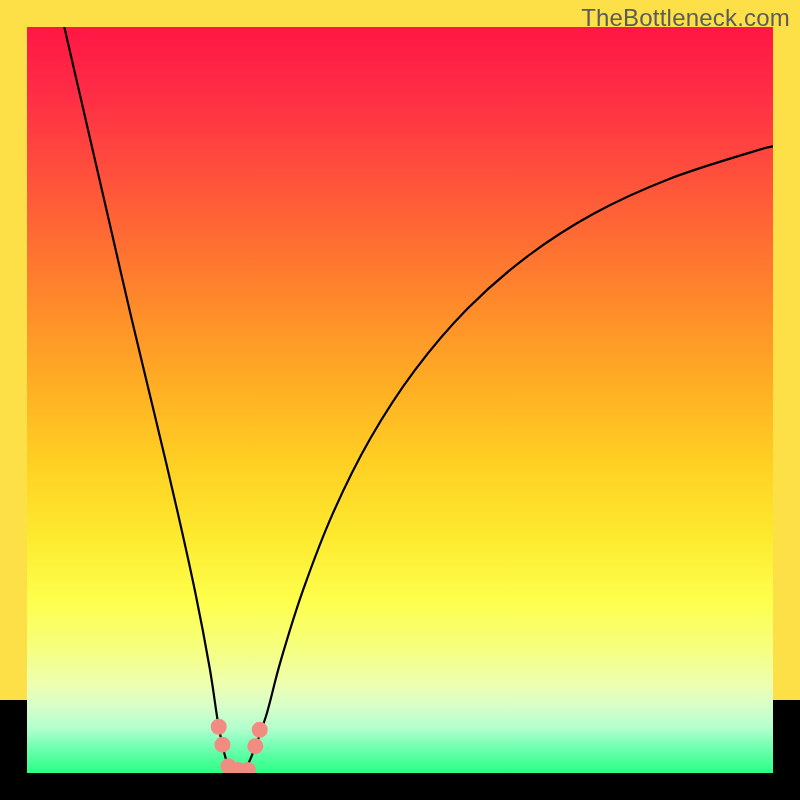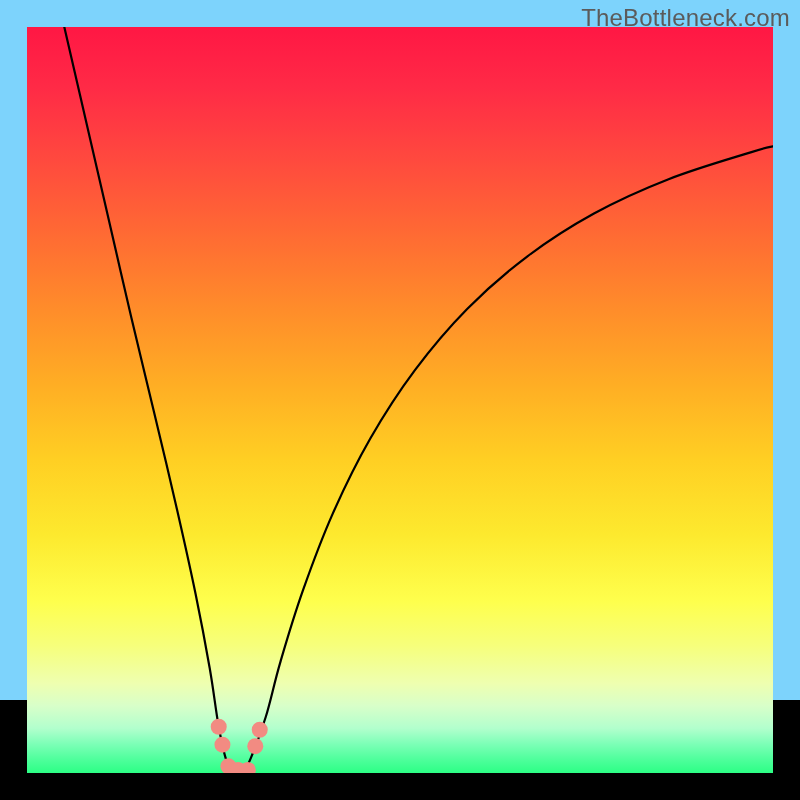--- a/index.html
+++ b/index.html
@@ -10,21 +10,21 @@
     background: #000;
     overflow: hidden;
     font-family: Arial, Helvetica, sans-serif;
   }
   .frame {
     position: absolute;
     left: 0;
     top: 0;
     width: 800px;
     height: 700px;
-    background: #7dd3fc;
+    background: #fde047;
     text-decoration: underline;
   }
   .plot-area {
     position: absolute;
     left: 27px;
     top: 27px;
     width: 746px;
     height: 746px;
     overflow: hidden;
   }

